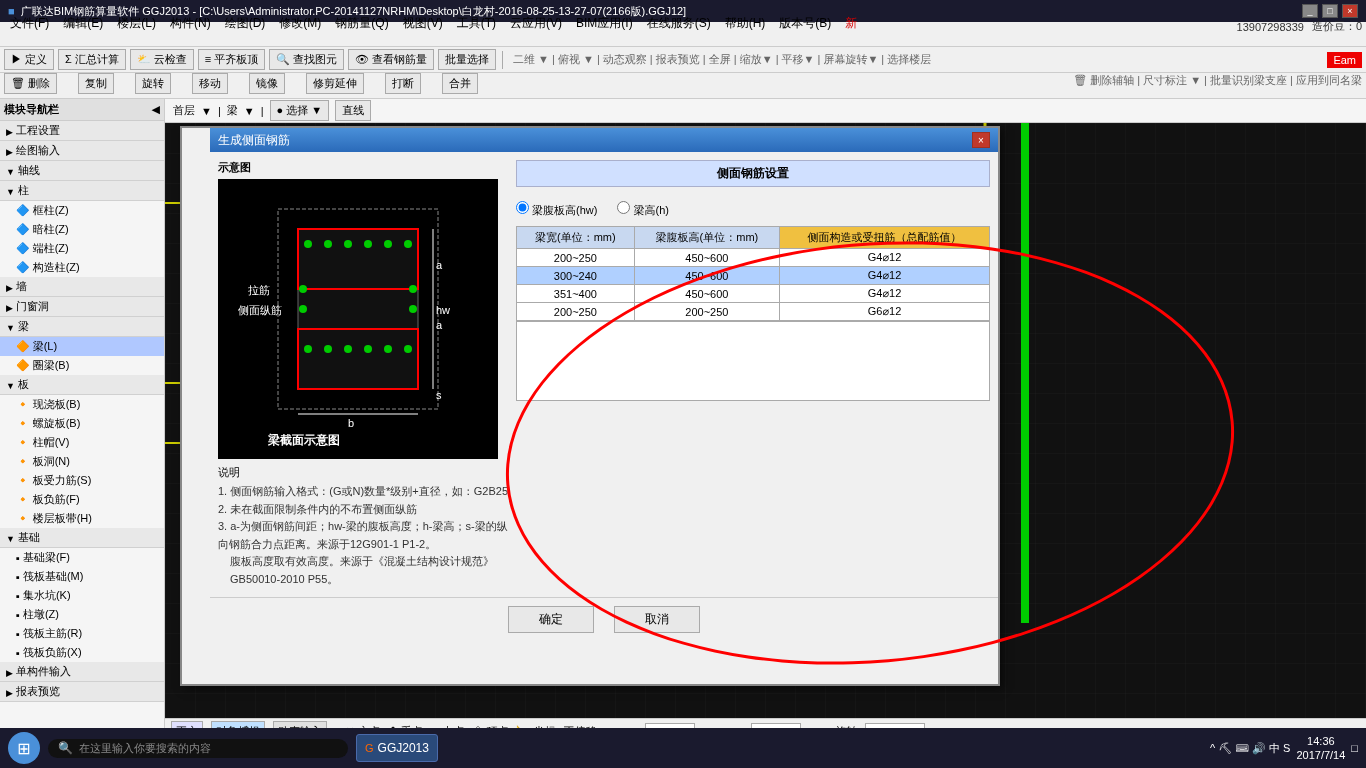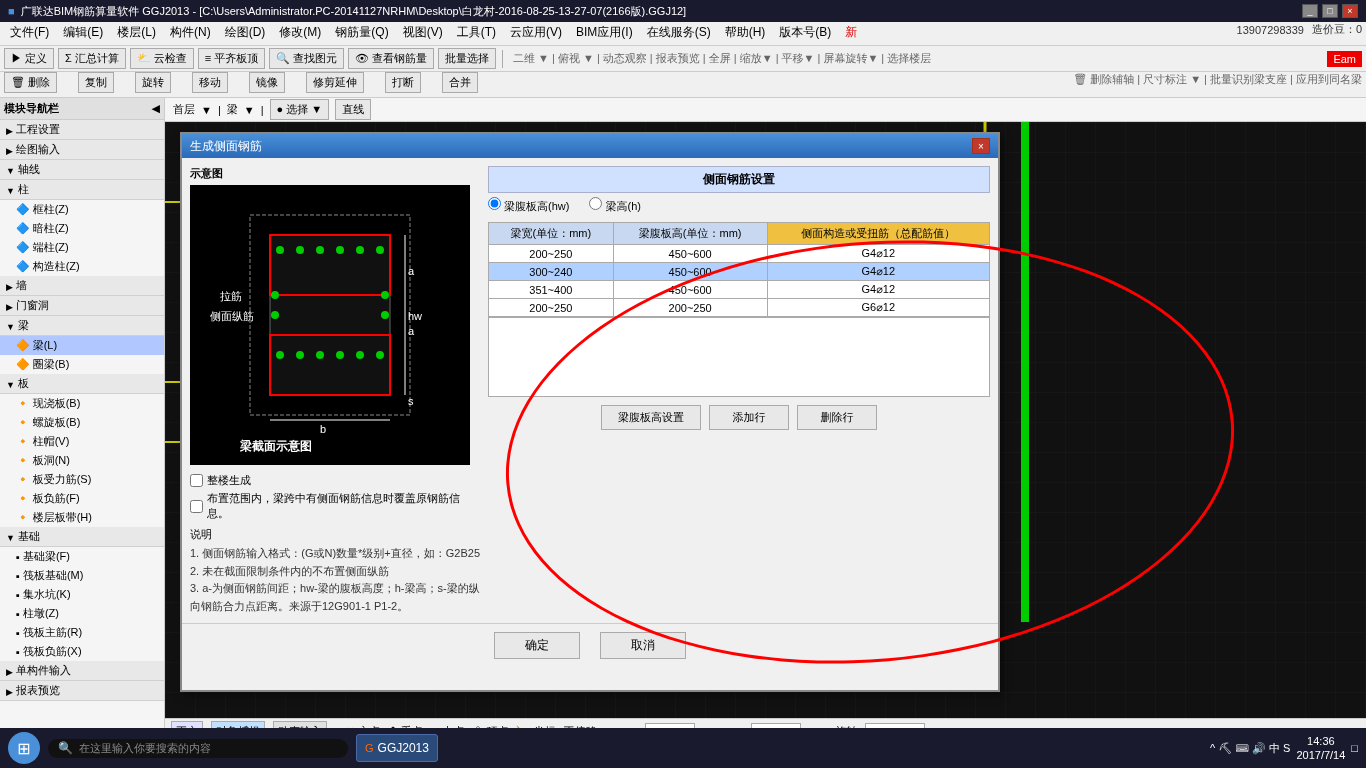--- a/index.html
+++ b/index.html
@@ -10,22 +10,22 @@
       height: 22px; background: #1a1a2e; display: flex; align-items: center;
       justify-content: space-between; padding: 0 8px; color: #fff; font-size: 11px;
     }
     .title-bar-left { display: flex; align-items: center; gap: 6px; }
     .title-bar-right { display: flex; gap: 4px; }
     .title-btn { width: 16px; height: 14px; background: #888; border: 1px solid #555; font-size: 9px; display: flex; align-items: center; justify-content: center; cursor: pointer; color: #fff; }
     .title-btn.close { background: #c0392b; }
 
     
     .menu-bar {
-      height: 24px; background: #f0f0f0; display: flex; align-items: flex-start;
-      padding: 0 4px; border-bottom: 1px solid #ccc; font-size: 12px; gap: 2px;
+      height: 24px; background: #f0f0f0; display: flex; align-items: flex-end;
+      padding: 12px 4px; border-bottom: 1px solid #ccc; font-size: 12px; gap: 2px;
     }
     .menu-item { padding: 2px 6px; cursor: pointer; white-space: nowrap; }
 
     
     .toolbar {
       height: 26px; background: #f0f0f0; display: flex; align-items: center;
       padding: 0 4px; border-bottom: 1px solid #ccc; gap: 4px; font-size: 11px;
     }
     .toolbar-btn {
       padding: 2px 6px; background: #e8e8e8; border: 1px solid #aaa;
@@ -86,21 +86,21 @@
     .controls-section { margin-top: 8px; display: flex; flex-direction: column; gap: 3px; }
     .checkbox-row { display: flex; align-items: center; gap: 4px; font-size: 11px; }
     .notes-section { margin-top: 6px; }
     .notes-title { font-size: 11px; font-weight: normal; margin-bottom: 3px; }
     .notes-text { font-size: 11px; line-height: 1.6; color: #333; }
 
     
     .settings-panel { flex: 1; display: flex; flex-direction: column; }
     .settings-title {
       background: #d0e0ff; border: 1px solid #aab0cc; padding: 4px 8px;
-      font-size: 12px; font-weight: bold; text-align: center; margin-bottom: 4px;
+      font-size: 12px; font-weight: bold; text-align: center; margin-bottom: 14px;
     }
     .radio-row { display: flex; align-items: center; gap: 20px; margin-bottom: 8px; font-size: 11px; }
 
     
     .settings-table { width: 100%; border-collapse: collapse; font-size: 11px; }
     .settings-table th {
       background: #c8d8f0; border: 1px solid #aaa; padding: 3px 6px;
       text-align: center; font-weight: normal;
     }
     .settings-table th.highlight { background: #f0c040; }
@@ -407,21 +407,21 @@
 
           <text x="160" y="200" fill="#ff6060" font-size="14">3920</text>
           <text x="160" y="400" fill="#ff6060" font-size="14">2680</text>
           <text x="60" y="470" fill="#ff6060" font-size="14">1400</text>
 
           <text x="170" y="240" fill="#fff" font-size="14" font-weight="bold">D</text>
 
           <text x="170" y="395" fill="#fff" font-size="14" font-weight="bold">C</text>
         </svg>
 
-        <div class="dialog" style="position:absolute; top:10px; left:15px;">
+        <div class="dialog" style="position:absolute; top:3px; left:15px;padding-left:28px;">
           <div class="dialog-titlebar">
             <span>生成侧面钢筋</span>
             <div class="dialog-close-btn">×</div>
           </div>
 
           <div class="dialog-body">
 
             <div class="diagram-panel">
               <div class="diagram-label">示意图</div>
 
@@ -465,37 +465,28 @@
 
                   <text x="218" y="220" fill="#fff" font-size="11">s</text>
 
                   <line x1="80" y1="235" x2="200" y2="235" stroke="#fff" stroke-width="1"></line>
                   <text x="130" y="248" fill="#fff" font-size="11">b</text>
 
                   <text x="50" y="265" fill="#fff" font-size="12" font-weight="bold">梁截面示意图</text>
                 </svg>
               </div>
 
-              <div class="controls-section">
-                <div class="checkbox-row">
-                  <input type="checkbox" style="">
-                  <span>整楼生成</span>
-                </div>
-                <div class="checkbox-row">
-                  <input type="checkbox" style="">
-                  <span>布置范围内，梁跨中有侧面钢筋信息时覆盖原钢筋信息。</span>
-                </div>
-              </div>
 
               <div class="notes-section">
                 <div class="notes-title">说明</div>
                 <div class="notes-text">
                   <div>1. 侧面钢筋输入格式：(G或N)数量*级别+直径，如：G2B25</div>
                   <div>2. 未在截面限制条件内的不布置侧面纵筋</div>
                   <div>3. a-为侧面钢筋间距；hw-梁的腹板高度；h-梁高；s-梁的纵向钢筋合力点距离。来源于12G901-1 P1-2。</div>
+                  <div style="padding-left:12px;">腹板高度取有效高度。来源于《混凝土结构设计规范》GB50010-2010 P55。</div>
                 </div>
               </div>
             </div>
 
             <div class="settings-panel">
               <div class="settings-title">侧面钢筋设置</div>
 
               <div class="radio-row">
                 <label>
                   <input type="radio" name="beam-height" checked="" style="">
@@ -534,25 +525,20 @@
                   <tr>
                     <td>200~250</td>
                     <td>200~250</td>
                     <td>G6⌀12</td>
                   </tr>
                 </tbody>
               </table>
 
               <div style="border:1px solid #aaa; height:80px; background:#fff; margin-top:0;"></div>
 
-              <div class="btn-row">
-                <button class="btn">梁腹板高设置</button>
-                <button class="btn">添加行</button>
-                <button class="btn">删除行</button>
-              </div>
             </div>
           </div>
 
           <div class="dialog-footer">
             <button class="footer-btn">确定</button>
             <button class="footer-btn">取消</button>
           </div>
         </div>
 
         <div style="position:absolute; top:120px; left:340px; width:730px; height:420px; border:3px solid red; border-radius:50%; pointer-events:none; transform:rotate(-5deg);"></div>

